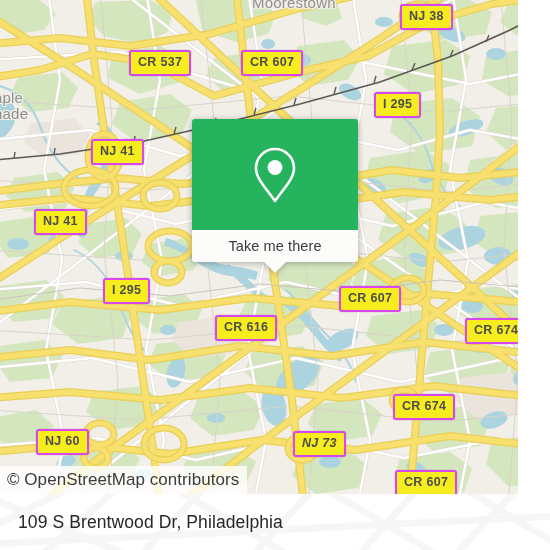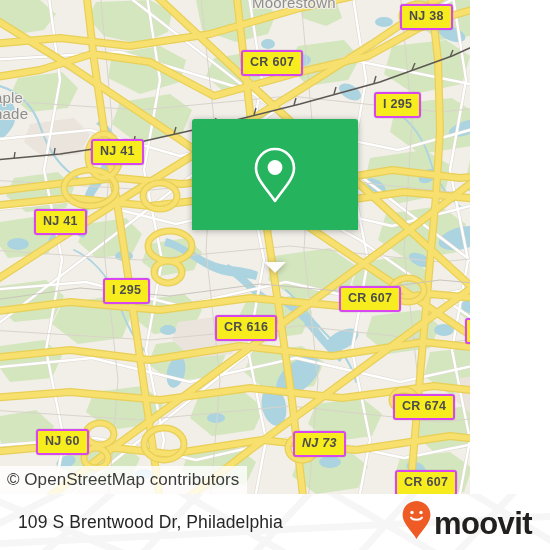--- a/index.html
+++ b/index.html
@@ -13,21 +13,21 @@
     position: relative;
     width: 550px; height: 550px;
     overflow: hidden;
     background: #fff;
   }
 
   
   #map {
     position: absolute;
     left: 0; top: 0;
-    width: 470px; height: 494px;
+    width: 518px; height: 494px;
     overflow: hidden;
     background: #f2efe9;
   }
   #map-svg { position: absolute; left:0; top:0; width:550px; height:494px; display:block; }
 
   
   .place-label {
     position: absolute;
     color: #8f8f8f;
     font-size: 15px;
@@ -413,20 +413,21 @@
         </g>
         <path class="thin" style="stroke:#c9c4bc" d="M-6,300 L80,288 L170,296 L260,284 L350,292 L440,280 L530,288 L560,284"></path>
       </g>
     </svg>
 
     <div class="place-label" style="left:252px; top:-6px;">Moorestown</div>
     <div class="place-label" style="left:-6px; top:89px;">aple</div>
     <div class="place-label" style="left:-6px; top:105px;">hade</div>
 
     <div class="shield" style="left:400px; top:4px;">NJ 38</div>
+    <div class="shield" style="left:129px; top:50px;">CR 537</div>
     <div class="shield" style="left:241px; top:50px;">CR 607</div>
     <div class="shield" style="left:374px; top:92px;">I 295</div>
     <div class="shield" style="left:91px;  top:139px;">NJ 41</div>
     <div class="shield" style="left:34px;  top:209px;">NJ 41</div>
     <div class="shield" style="left:103px; top:278px;">I 295</div>
     <div class="shield" style="left:339px; top:286px;">CR 607</div>
     <div class="shield" style="left:215px; top:315px;">CR 616</div>
     <div class="shield" style="left:465px; top:318px;">CR 674</div>
     <div class="shield" style="left:393px; top:394px;">CR 674</div>
     <div class="shield" style="left:36px;  top:429px;">NJ 60</div>
@@ -434,20 +435,23 @@
     <div class="shield" style="left:395px; top:470px;">CR 607</div>
 
     <div id="callout">
       <div id="callout-top">
         <span>
           <svg width="46" height="58" viewBox="0 0 46 58" aria-hidden="true">
             <path d="M23 3 C12.5 3 4 11.5 4 22 C4 33 14 42 23 55 C32 42 42 33 42 22 C42 11.5 33.5 3 23 3 Z" fill="none" stroke="#ffffff" stroke-width="2.6" stroke-linejoin="round"></path>
             <circle cx="23" cy="21.5" r="7.4" fill="#ffffff"></circle>
           </svg>
         </span>
+      </div>
+      <div id="callout-bottom">
+        <span id="callout-label">Take me there</span>
       </div>
       <div id="callout-tail"></div>
     </div>
 
     <div id="attribution">© OpenStreetMap contributors</div>
   </div>
 
   <div id="footer">
     <svg id="footer-watermark" viewBox="0 0 550 56">
       <g stroke="#efefef" fill="none" stroke-width="7" stroke-linecap="round">
@@ -460,26 +464,15 @@
         <path d="M-10,4 L130,62"></path>
         <path d="M170,-8 L290,62"></path>
         <path d="M320,-8 L440,62"></path>
         <path d="M460,-8 L560,52"></path>
         <path d="M-10,50 L560,22"></path>
       </g>
     </svg>
 
     <div id="footer-address">109 S Brentwood Dr, Philadelphia</div>
 
-    <div id="footer-logo">
-      <span>
-        <svg width="31" height="40" viewBox="0 0 31 40" aria-hidden="true">
-          <path d="M15.5 1 C7.8 1 1.6 7.2 1.6 14.9 C1.6 23.4 11 31 15.5 39 C20 31 29.4 23.4 29.4 14.9 C29.4 7.2 23.2 1 15.5 1 Z" fill="#ef5b25"></path>
-          <circle cx="11" cy="12.5" r="1.7" fill="#ffffff"></circle>
-          <circle cx="20" cy="12.5" r="1.7" fill="#ffffff"></circle>
-          <path d="M10 17.6 C12 20.4 19 20.4 21 17.6" fill="none" stroke="#ffffff" stroke-width="1.9" stroke-linecap="round"></path>
-        </svg>
-      </span>
-      <span id="logo-word">moovit</span>
-    </div>
   </div>
 
 </div>
 
 </body></html>

